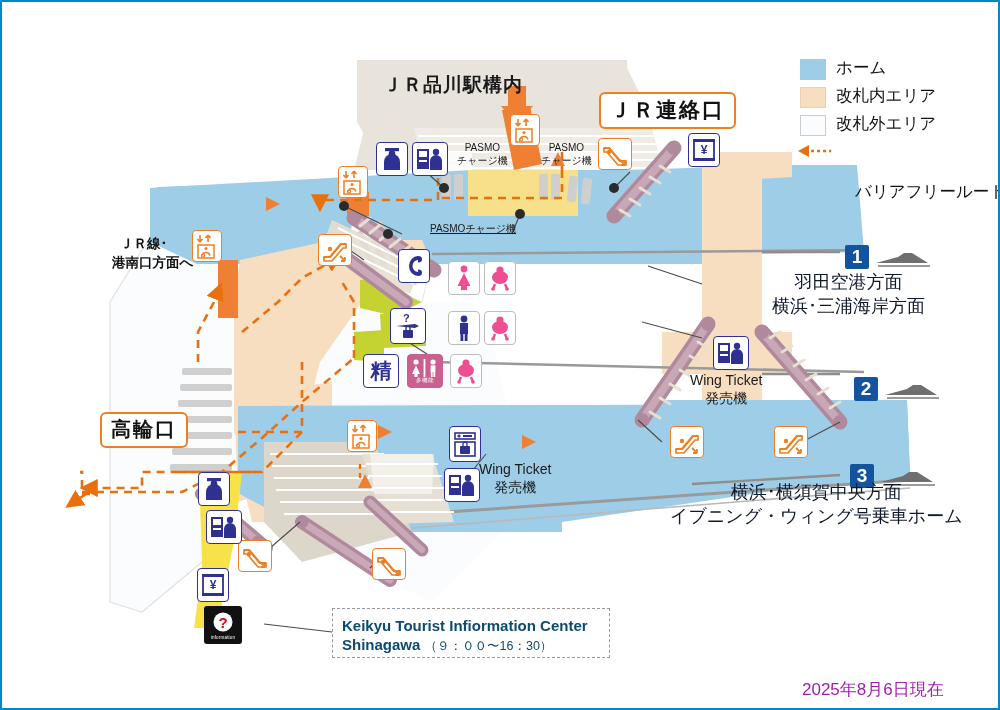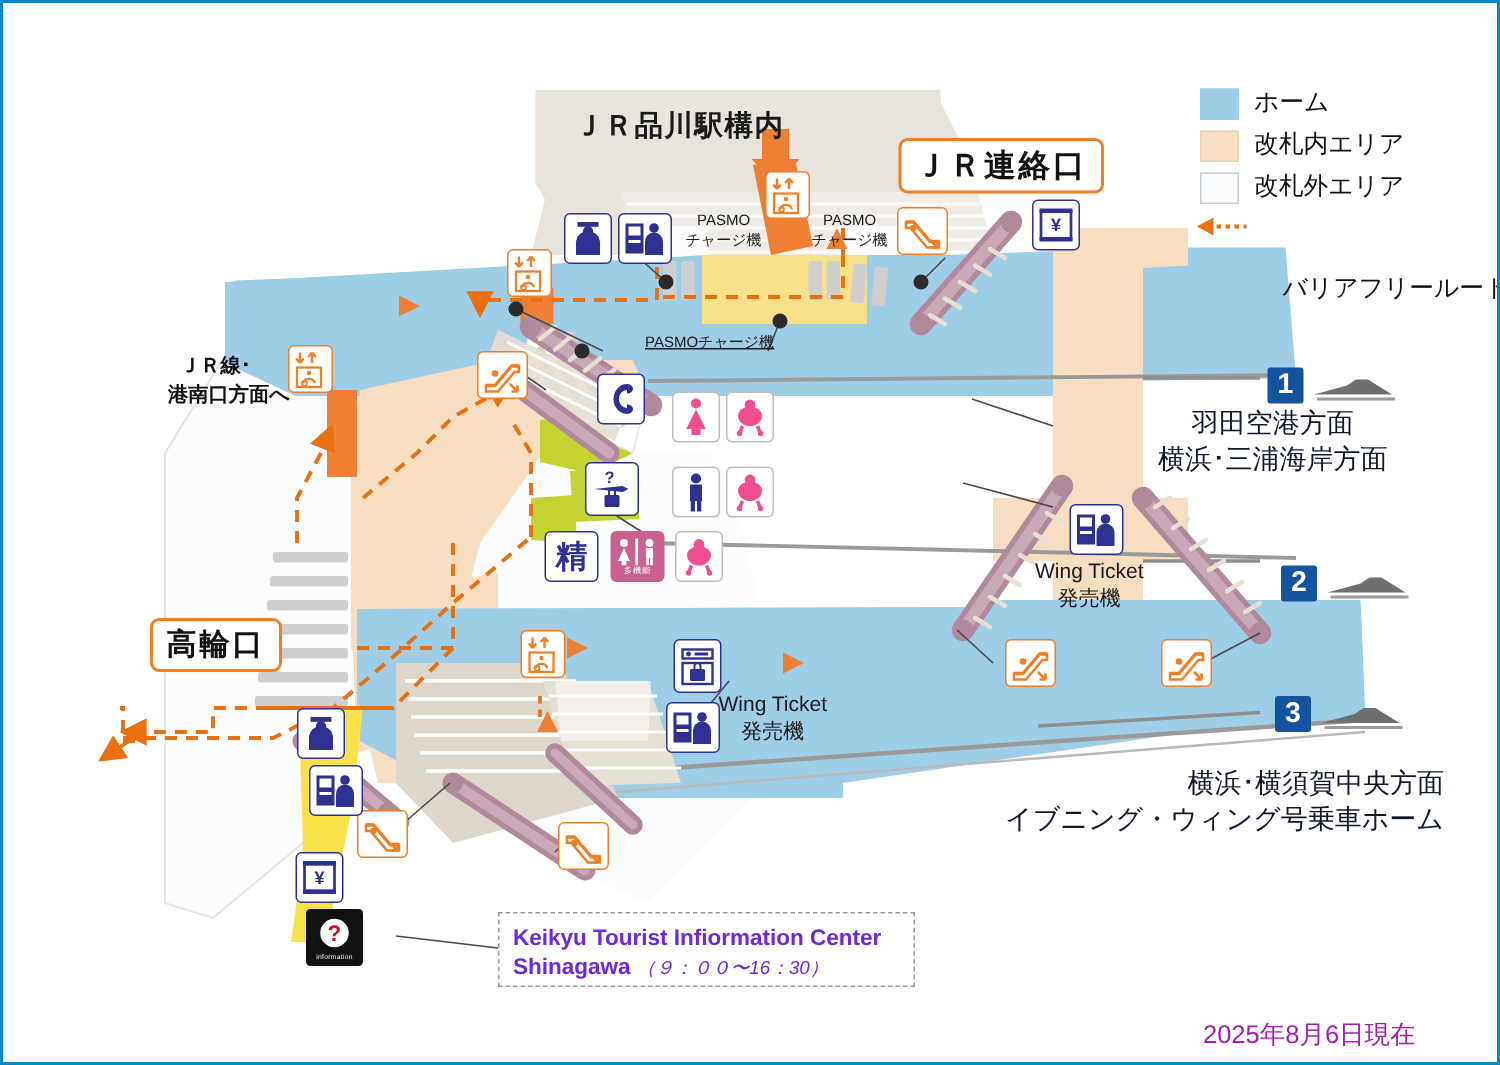--- a/index.html
+++ b/index.html
@@ -32,21 +32,21 @@
   .ico.black{background:#111;border:none;border-radius:3px;}
   .ico svg{display:block;}
 
   .legend{position:absolute;font-size:16.5px;color:#111;white-space:nowrap;}
   .swatch{position:absolute;width:26px;height:21px;box-sizing:border-box;}
 
   .datestamp{position:absolute;font-size:17px;color:#a21caf;white-space:nowrap;}
 
   .infobox{position:absolute;border:1.4px dashed #999;background:#fff;
            box-sizing:border-box;}
-  .infotxt{position:absolute;font-weight:700;font-size:15px;color:#6d28d9;
+  .infotxt{position:absolute;font-weight:700;font-size:15px;color:#0c4a6e;
            line-height:1.35;white-space:nowrap;}
 </style>
 </head>
 <body>
 
 <div id="stage">
 
   <svg id="svgmap" viewBox="0 0 1000 710">
     <defs>
       <marker id="bfarrow" markerWidth="7" markerHeight="7" refX="3" refY="3.5" orient="auto" markerUnits="strokeWidth">
@@ -378,21 +378,21 @@
   <svg class="lbl" style="left:883px;top:375px;" width="56" height="24" viewBox="0 0 56 24">
     <polygon points="0,18 52,18 36,8 28,8 22,12" fill="#6f6f6f"></polygon>
     <polygon points="2,20 54,20 54,22 2,22" fill="#9b9b9b"></polygon>
   </svg>
 
   <div class="platnum" style="left:848px;top:462px;">3</div>
   <svg class="lbl" style="left:879px;top:462px;" width="56" height="24" viewBox="0 0 56 24">
     <polygon points="0,18 52,18 36,8 28,8 22,12" fill="#6f6f6f"></polygon>
     <polygon points="2,20 54,20 54,22 2,22" fill="#9b9b9b"></polygon>
   </svg>
-  <div class="dest" style="left:668px;top:508px;text-align:right;">
+  <div class="dest" style="left:668px;top:478px;">
     <span>横浜･横須賀中央方面</span><br>
     <span>イブニング・ウィング号乗車ホーム</span>
   </div>
 
   <div class="ico orange" style="left:336px;top:164px;width:30px;height:32px;">
     <svg width="24" height="27" viewBox="0 0 24 27">
       <path d="M5,2 L5,9 M5,9 L2.5,6 M5,9 L7.5,6" stroke="#ee7f22" stroke-width="1.6" fill="none"></path>
       <path d="M13,9 L13,2 M13,2 L10.5,5 M13,2 L15.5,5" stroke="#ee7f22" stroke-width="1.6" fill="none"></path>
       <rect x="3" y="12" width="16" height="13" fill="none" stroke="#ee7f22" stroke-width="1.5"></rect>
       <circle cx="11" cy="15.6" r="1.5" fill="#ee7f22"></circle>
@@ -658,21 +658,21 @@
       <circle cx="12" cy="11" r="9.5" fill="#ffffff"></circle>
       <text x="12" y="16.5" font-size="15" font-weight="700" fill="#e2001a" text-anchor="middle" font-family="Liberation Sans, sans-serif">?</text>
     </svg>
     <span style="font-size:4.5px;color:#fff;letter-spacing:.2px;">information</span>
   </div>
 
   <div class="infobox" style="left:330px;top:606px;width:278px;height:50px;"></div>
   <div class="infotxt" style="left:340px;top:614px;">Keikyu Tourist Infiormation Center</div>
   <div class="infotxt" style="left:340px;top:633px;">
     <span>Shinagawa</span>
-    <span style="font-size:12.5px;font-weight:400;font-style:italic;">（９：００〜16：30）</span>
+    <span style="font-size:12.5px;font-weight:400;">（９：００〜16：30）</span>
   </div>
 
   <div class="swatch" style="left:798px;top:57px;background:#9ecde8;border:1px solid #9ecde8;"></div>
   <div class="legend" style="left:834px;top:55px;">ホーム</div>
 
   <div class="swatch" style="left:798px;top:85px;background:#f7dec0;border:1px solid #e8d2b5;"></div>
   <div class="legend" style="left:834px;top:83px;">改札内エリア</div>
 
   <div class="swatch" style="left:798px;top:113px;background:#fbfcfd;border:1px solid #c9ccd0;"></div>
   <div class="legend" style="left:834px;top:111px;">改札外エリア</div>

